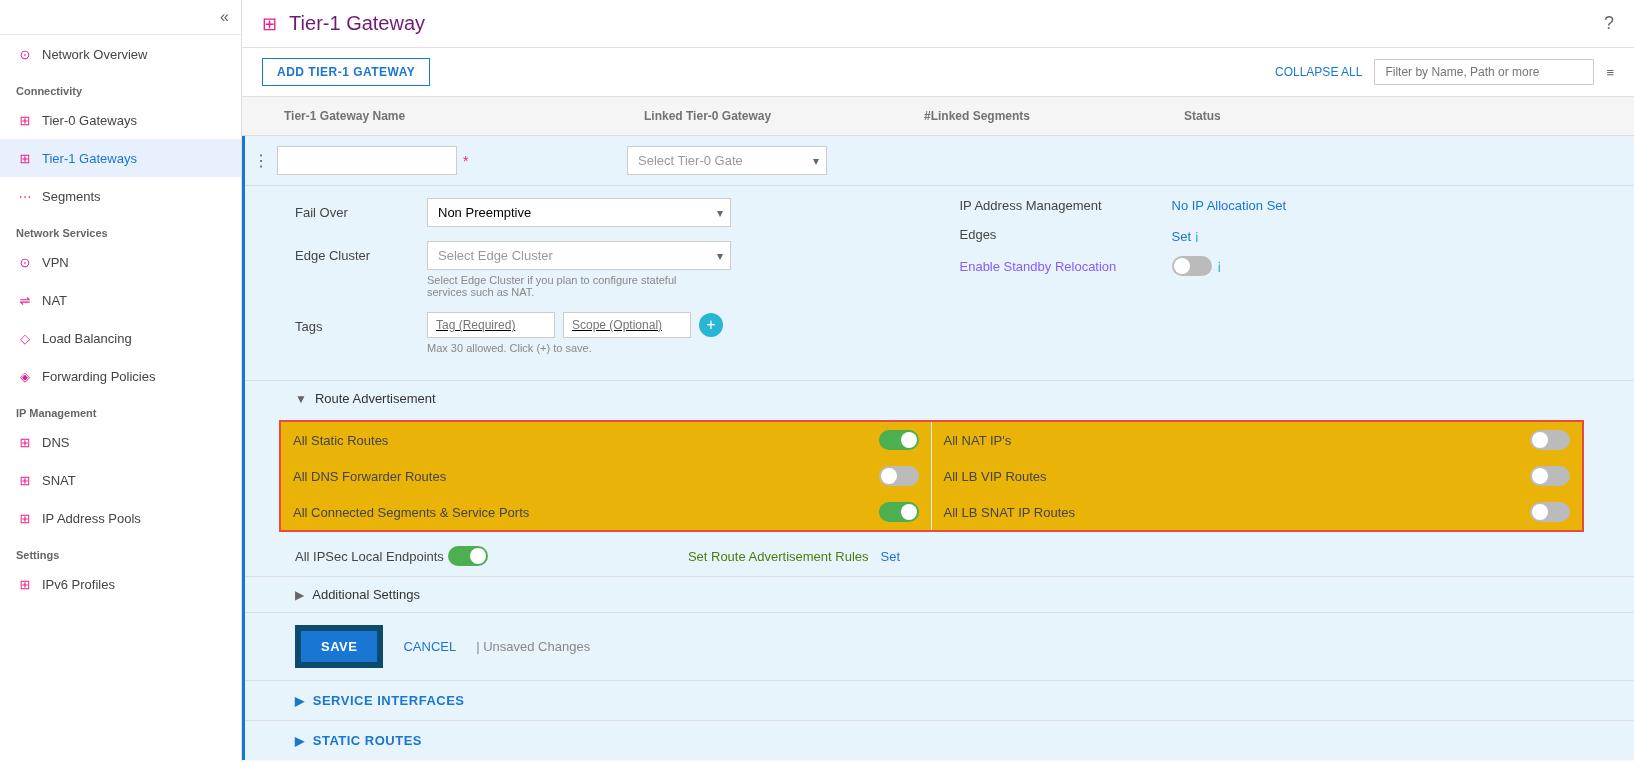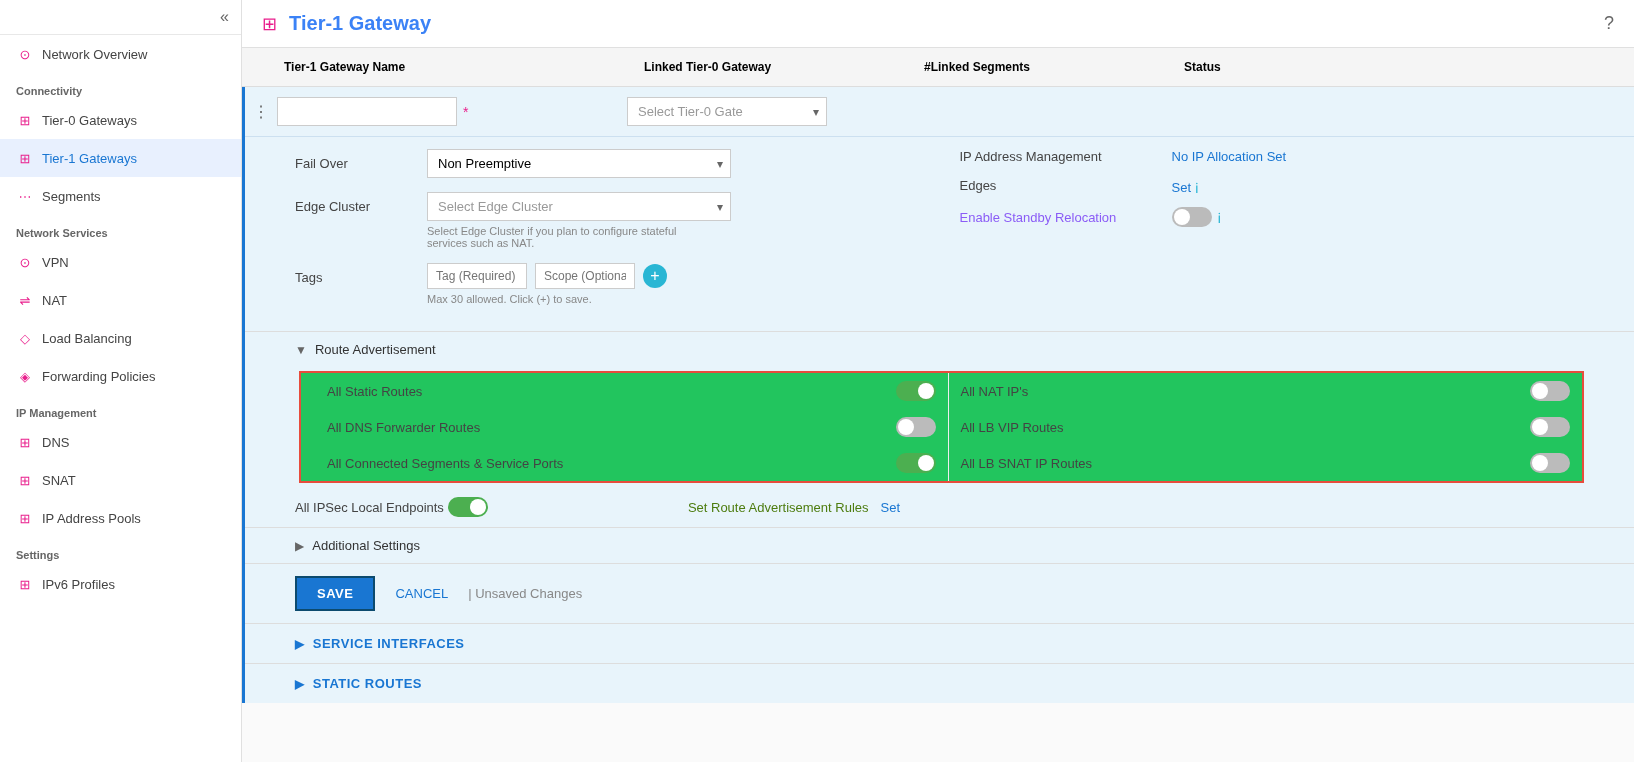--- a/index.html
+++ b/index.html
@@ -10,50 +10,50 @@
     .sidebar-header { display: flex; align-items: center; justify-content: flex-end; padding: 8px 12px; border-bottom: 1px solid #e8e8e8; }
     .sidebar-collapse-btn { cursor: pointer; color: #666; font-size: 16px; }
     .sidebar-nav-item { display: flex; align-items: center; padding: 10px 16px; cursor: pointer; color: #444; font-size: 13px; gap: 8px; }
     .sidebar-nav-item.active { background: #e8f0fe; color: #1976d2; font-weight: 500; }
     .sidebar-section-header { padding: 12px 16px 4px; font-size: 11px; font-weight: 600; color: #666; text-transform: none; letter-spacing: 0; }
     .sidebar-icon { width: 18px; height: 18px; display: inline-flex; align-items: center; justify-content: center; flex-shrink: 0; }
 
     
     .main { flex: 1; display: flex; flex-direction: column; overflow: hidden; }
     .main-header { background: #fff; border-bottom: 1px solid #e0e0e0; padding: 12px 20px; display: flex; align-items: center; gap: 12px; }
-    .main-title { font-size: 20px; font-weight: 700; color: #3b82f6; display: flex; align-items: center; gap: 10px; }
+    .main-title { font-size: 20px; font-weight: 400; color: #701a75; display: flex; align-items: center; gap: 10px; }
     .main-title-icon { color: #e91e8c; font-size: 18px; }
     .help-icon { margin-left: auto; color: #666; font-size: 18px; cursor: pointer; }
 
     .main-toolbar { background: #fff; border-bottom: 1px solid #e0e0e0; padding: 10px 20px; display: flex; align-items: center; gap: 12px; }
     .add-btn { border: 1px solid #1976d2; color: #1976d2; background: #fff; padding: 6px 14px; font-size: 12px; font-weight: 600; cursor: pointer; letter-spacing: 0.5px; text-transform: uppercase; }
     .collapse-all-btn { color: #1976d2; font-size: 12px; font-weight: 500; cursor: pointer; margin-left: auto; }
     .filter-input { border: 1px solid #ccc; padding: 5px 10px; font-size: 12px; width: 220px; color: #999; }
 
-    .table-header { background: #f5f5f5; border-bottom: 1px solid #ddd; display: grid; grid-template-columns: 30px 360px 280px 260px 1fr; padding: 8px 0; font-size: 12px; font-weight: 600; color: #000000; }
+    .table-header { background: #f5f5f5; border-bottom: 1px solid #ddd; display: grid; grid-template-columns: 30px 360px 280px 260px 1fr; padding: 8px 0; font-size: 12px; font-weight: 600; color: #737373; }
     .table-header-cell { padding: 4px 12px; }
 
     .content-area { flex: 1; overflow-y: auto; background: #fafafa; }
     .gateway-row-container { background: #e8f4fb; border-left: 3px solid #1976d2; margin: 0; }
     .dots-menu { color: #666; font-size: 16px; cursor: pointer; padding: 0 8px; }
     .text-input { border: 1px solid #ccc; padding: 6px 10px; font-size: 13px; background: #fff; width: 180px; }
     .required-star { color: #e91e8c; font-size: 14px; }
     .select-input { border: 1px solid #ccc; padding: 6px 28px 6px 10px; font-size: 13px; background: #fff; appearance: none; cursor: pointer; width: 200px; color: #999; }
     .select-wrap { position: relative; display: inline-block; }
     .select-wrap::after { content: '▾'; position: absolute; right: 8px; top: 50%; transform: translateY(-50%); color: #666; pointer-events: none; font-size: 12px; }
     .form-field { display: flex; align-items: flex-start; gap: 12px; margin-bottom: 14px; }
     .form-label { font-size: 13px; color: #444; width: 120px; flex-shrink: 0; padding-top: 7px; }
     .form-control { flex: 1; }
     .form-select { border: 1px solid #ccc; padding: 6px 28px 6px 10px; font-size: 13px; background: #fff; appearance: none; cursor: pointer; width: 304px; }
     .select-wrap-full { position: relative; display: inline-block; }
     .select-wrap-full::after { content: '▾'; position: absolute; right: 8px; top: 50%; transform: translateY(-50%); color: #666; pointer-events: none; font-size: 12px; }
     .form-hint { font-size: 11px; color: #888; margin-top: 4px; max-width: 280px; }
 
     .tags-row { display: flex; align-items: center; gap: 8px; }
-    .tag-input { border: 1px solid #ccc; padding: 5px 8px; font-size: 12px; width: 100px; }
+    .tag-input { border: 1px solid #ccc; padding: 5px 8px; font-size: 12px; width: 128px; text-decoration: underline; }
     .tag-add-btn { width: 24px; height: 24px; border-radius: 50%; background: #29b6d4; color: #fff; border: none; cursor: pointer; font-size: 16px; display: flex; align-items: center; justify-content: center; }
     .tags-hint { font-size: 11px; color: #888; margin-top: 4px; }
     .link-text { color: #1976d2; font-size: 13px; cursor: pointer; }
     .edges-info { display: flex; align-items: center; gap: 4px; }
     .info-icon { color: #29b6d4; font-size: 14px; cursor: pointer; }
     .edges-hint { font-size: 11px; color: #888; max-width: 220px; }
 
     
     .toggle { position: relative; display: inline-block; width: 40px; height: 20px; }
     .toggle input { opacity: 0; width: 0; height: 0; }
@@ -68,21 +68,21 @@
     
     .section-header { display: flex; align-items: center; gap: 8px; padding: 10px 50px; font-size: 13px; font-weight: 500; color: #333; border-top: 1px solid #ddd; cursor: pointer; }
     .section-chevron { color: #666; font-size: 12px; }
     .route-row { display: flex; align-items: center; justify-content: space-between; padding: 8px 12px; }
     .route-label { font-size: 13px; color: #444; }
 
     .additional-settings { display: flex; align-items: center; gap: 8px; padding: 10px 50px; font-size: 13px; color: #333; cursor: pointer; border-top: 1px solid #ddd; }
 
     
     .action-row { display: flex; align-items: center; gap: 12px; padding: 12px 50px; border-top: 1px solid #ddd; }
-    .save-btn { background: #1976d2; color: #fff; border: 2px solid #0c4a6e; padding: 8px 20px; font-size: 13px; font-weight: 600; cursor: pointer; text-transform: uppercase; letter-spacing: 0.5px; }
+    .save-btn { background: #1976d2; color: #fff; border: 6px solid #0c4a6e; padding: 8px 20px; font-size: 13px; font-weight: 600; cursor: pointer; text-transform: uppercase; letter-spacing: 0.5px; }
     .cancel-btn { color: #1976d2; background: none; border: none; padding: 8px; font-size: 13px; cursor: pointer; font-weight: 400; }
 
     
     .expand-row { display: flex; align-items: center; gap: 8px; padding: 12px 50px; font-size: 13px; font-weight: 600; color: #1976d2; cursor: pointer; border-top: 1px solid #ddd; text-transform: uppercase; letter-spacing: 0.5px; }
     .expand-chevron { color: #1976d2; font-size: 12px; }
 
     
     .icon-network { color: #e91e8c; }
     .icon-tier0 { color: #e91e8c; }
     .icon-tier1 { color: #e91e8c; }
@@ -163,20 +163,26 @@
 </div>
 
 <div class="main">
 
   <div class="main-header">
     <span class="main-title-icon">⊞</span>
     <span class="main-title">Tier-1 Gateway</span>
     <span class="help-icon">?</span>
   </div>
 
+  <div class="main-toolbar">
+    <button class="add-btn">ADD TIER-1 GATEWAY</button>
+    <span class="collapse-all-btn">COLLAPSE ALL</span>
+    <input class="filter-input" type="text" placeholder="Filter by Name, Path or more" style="">
+    <span style="color:#666;">≡</span>
+  </div>
 
   <div class="table-header">
     <div class="table-header-cell"></div>
     <div class="table-header-cell">Tier-1 Gateway Name</div>
     <div class="table-header-cell">Linked Tier-0 Gateway</div>
     <div class="table-header-cell">#Linked Segments</div>
     <div class="table-header-cell">Status</div>
   </div>
 
   <div class="content-area">
@@ -265,21 +271,21 @@
             </div>
           </div>
         </div>
       </div>
 
       <div class="section-header">
         <span class="section-chevron">▼</span>
         <span>Route Advertisement</span>
       </div>
 
-      <div style="border: 2px solid #e74c3c; margin: 4px 50px 8px 54px; background:#22c55e; display:grid; grid-template-columns:1fr 1fr;padding-left:14px;">
+      <div style="border: 2px solid #e74c3c; margin: 4px 50px 8px 34px; background:#eab308; display:grid; grid-template-columns:1fr 1fr;">
 
         <div style="border-right: 1px solid #eee;">
 
           <div class="route-row">
             <span class="route-label">All Static Routes</span>
             <label class="toggle">
               <input type="checkbox" checked="" style="">
               <span class="toggle-slider"></span>
             </label>
           </div>

